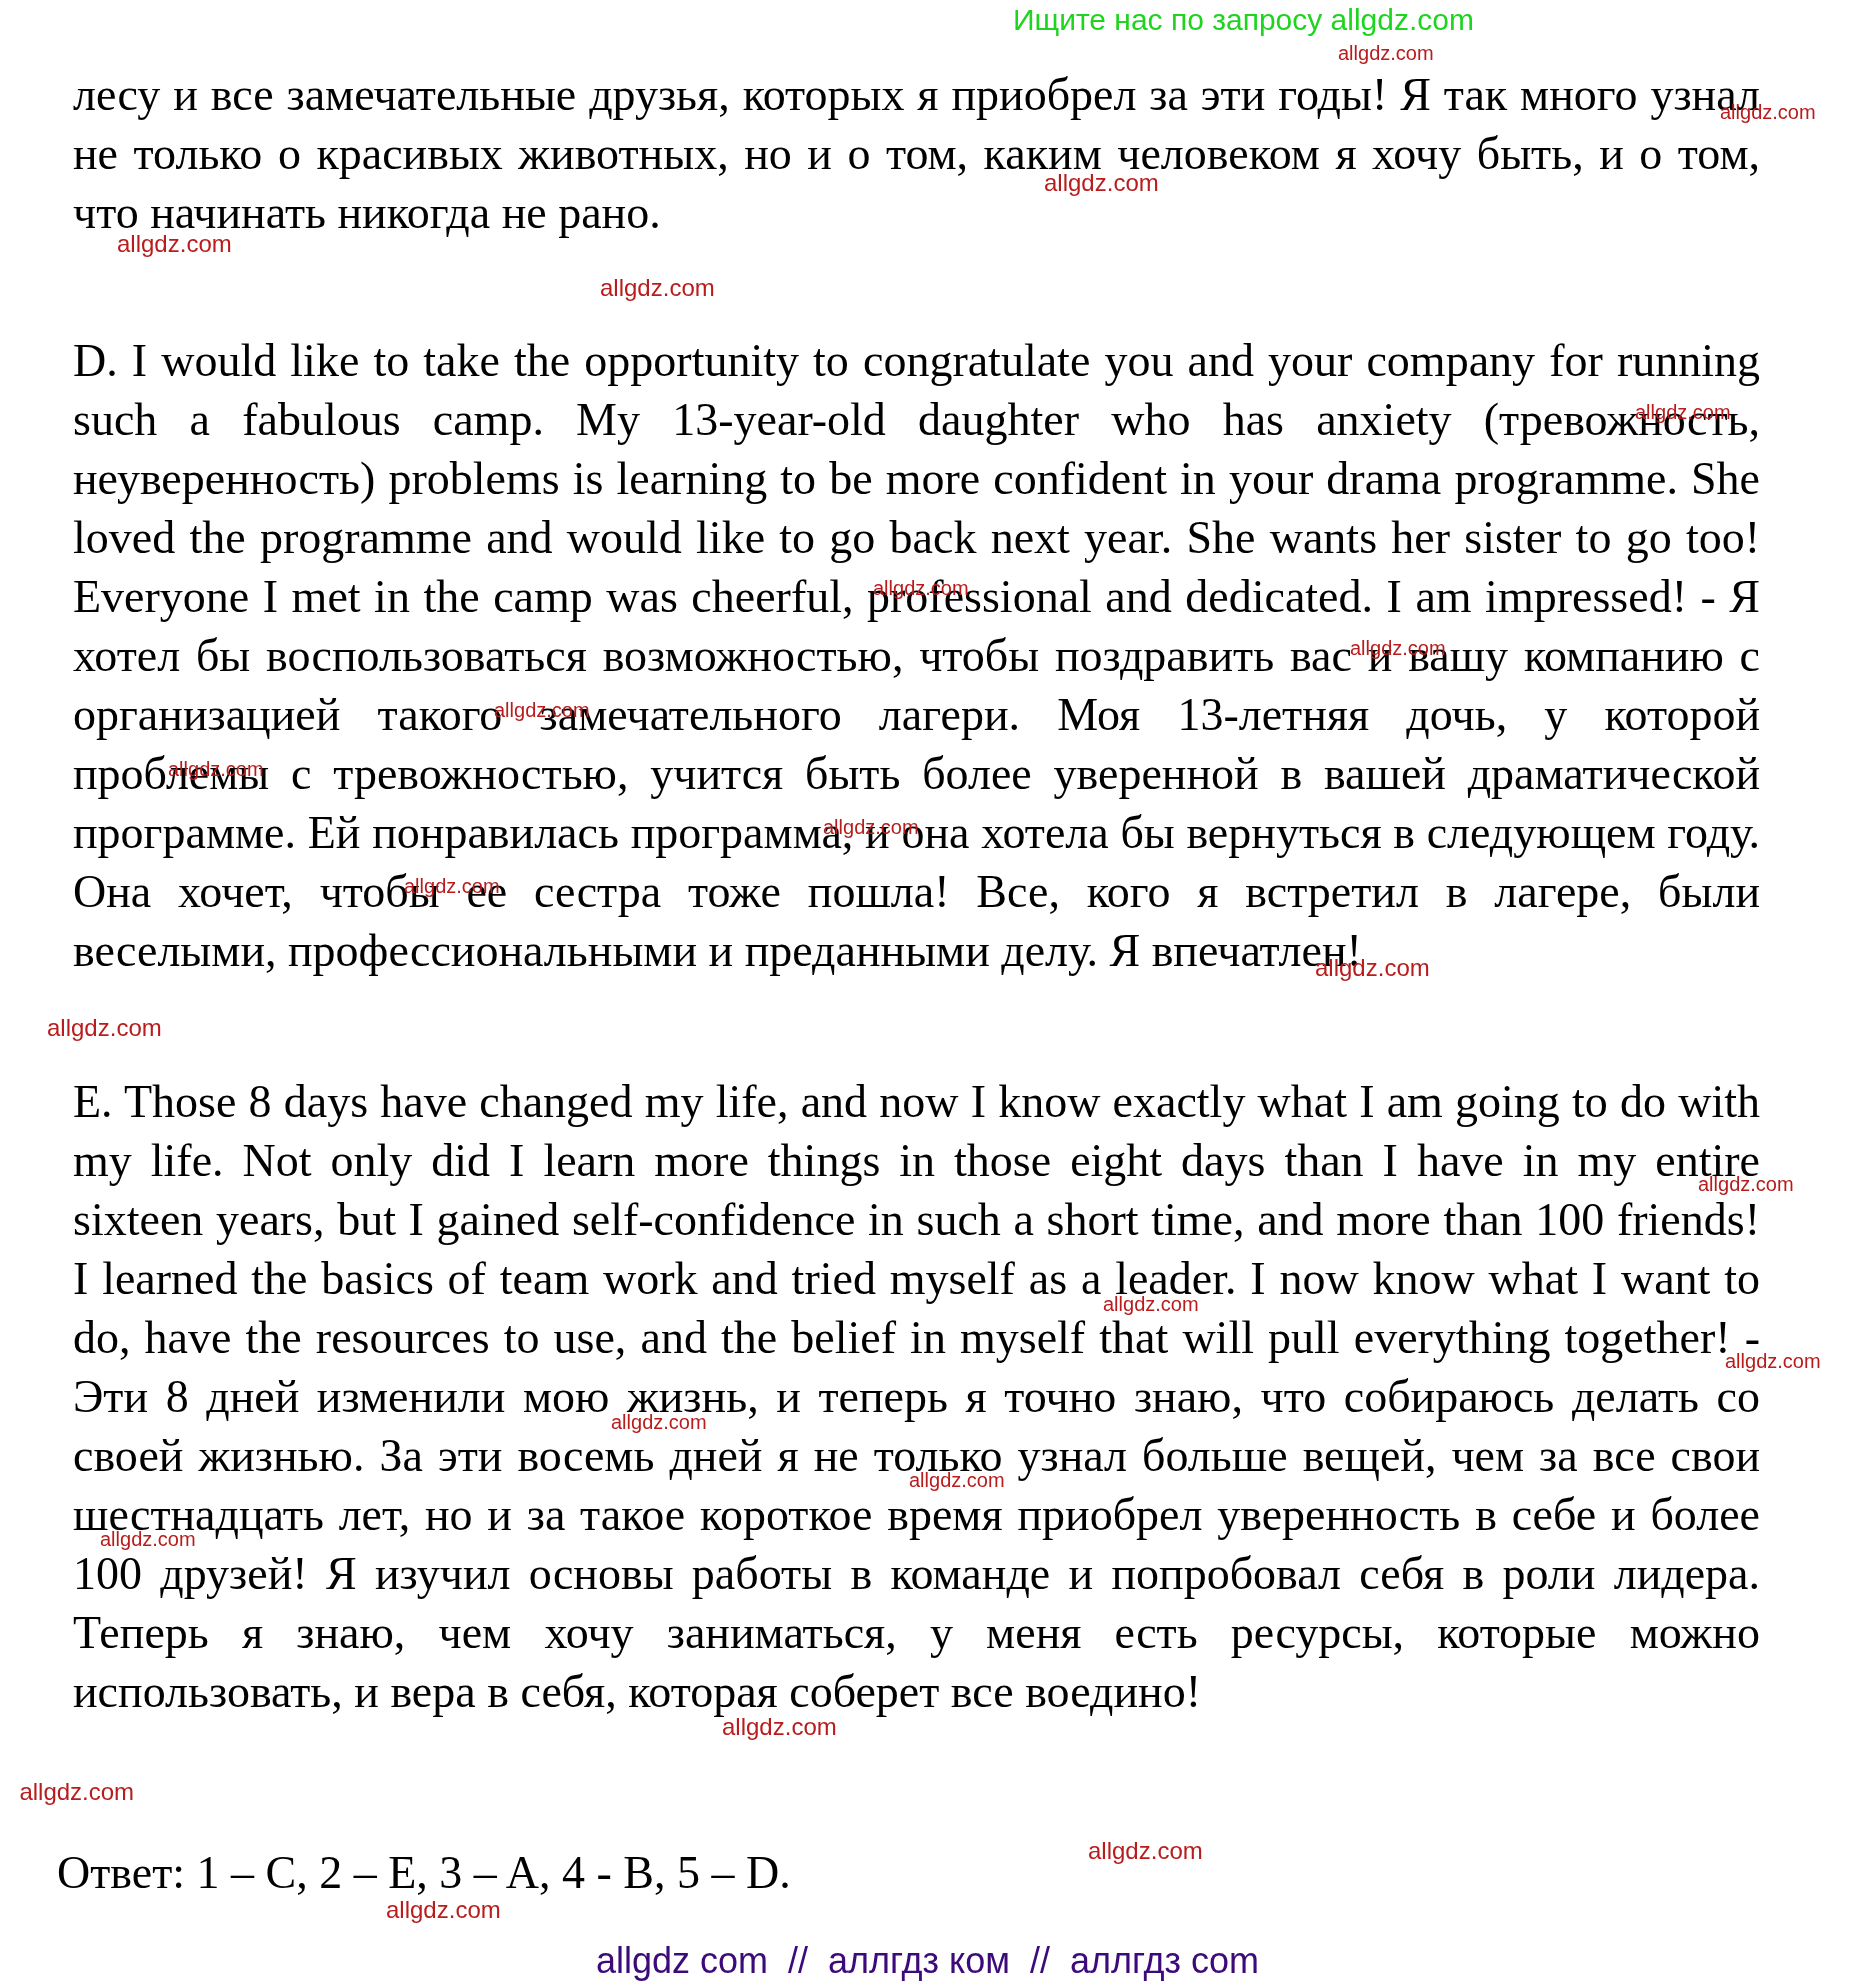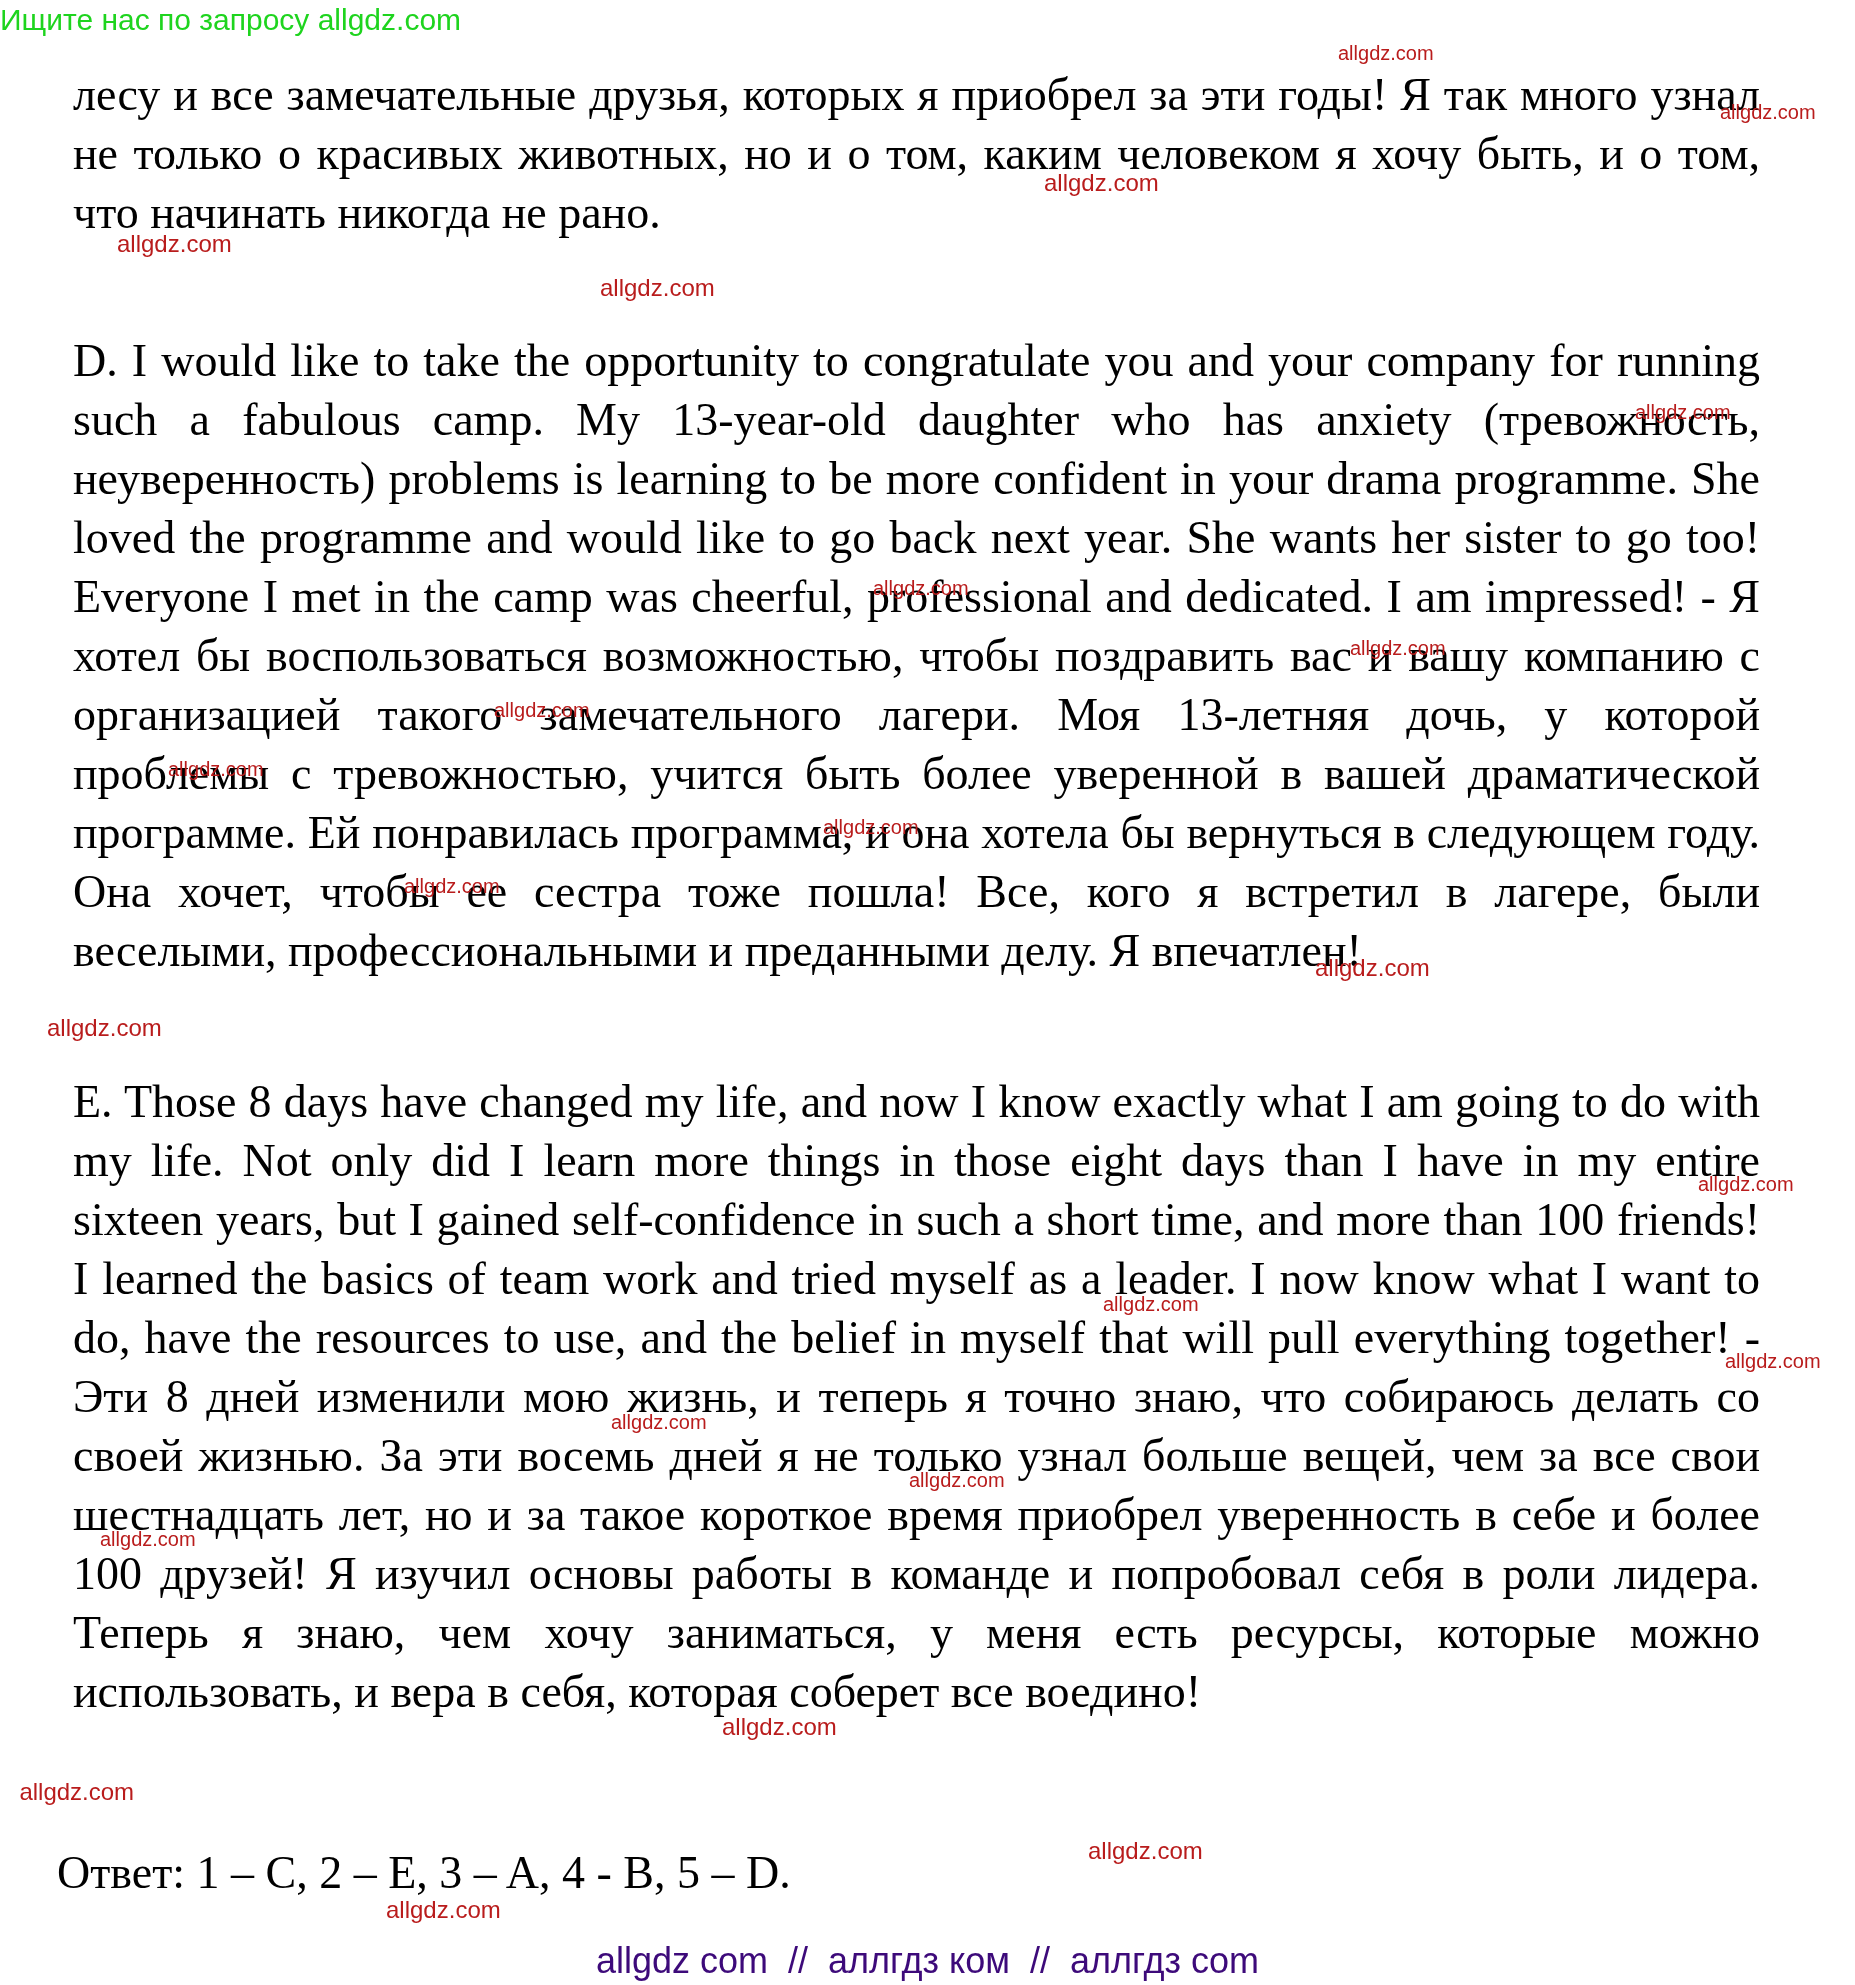--- a/index.html
+++ b/index.html
@@ -1,19 +1,19 @@
 <!DOCTYPE html>
 <html style="font-size:14px"><head>
   <meta charset="utf-8">
   <style>
     html, body { margin: 0; padding: 0; background: #ffffff; }
     body { width: 1855px; height: 1986px; position: relative; overflow: hidden; }
     .header {
       position: absolute; top: 0; left: 0; width: 1474px; height: 39px;
-      text-align: left; color: #1ed41e;
+      text-align: right; color: #1ed41e;
       font-family: "Liberation Sans", sans-serif; font-size: 30px; line-height: 39px;
     }
     .page {
       position: absolute; left: 57px; width: 1719px; top: 49px;
       font-family: "Liberation Serif", serif; font-size: 46px; line-height: 59px; color: #000;
     }
     .para { text-align: justify; margin: 16px; }
     .gap-1 { height: 57px; }
     .gap-2 { height: 60px; }
     .answer { position: absolute; left: 57px; top: 1835px; font-family: "Liberation Serif", serif; font-size: 46px; line-height: 53px; color: #000; margin-top: 11px; }

